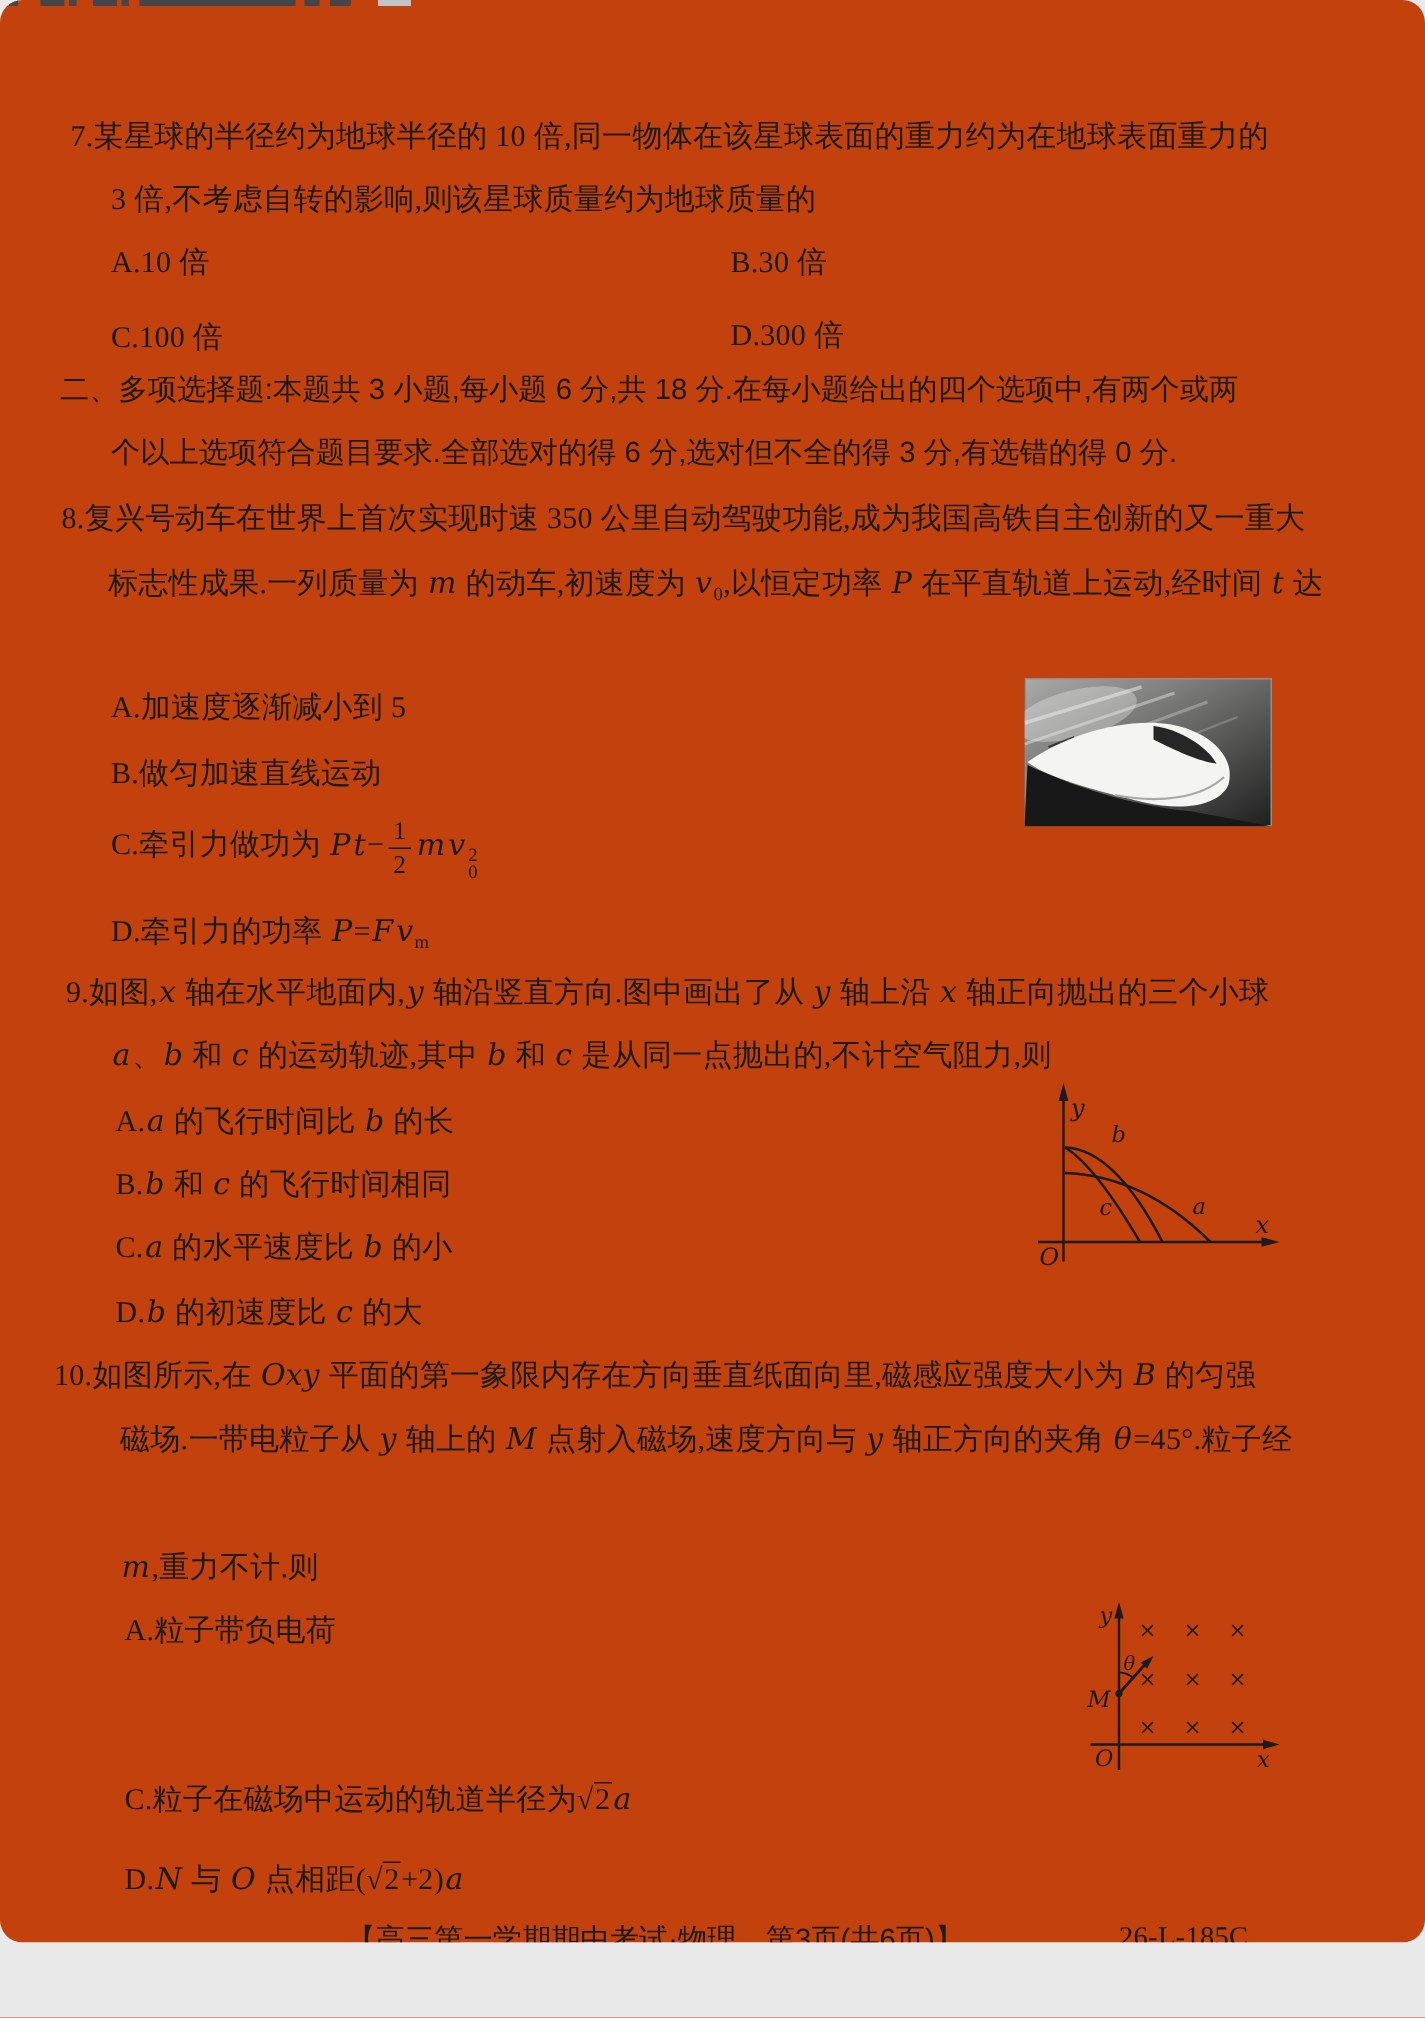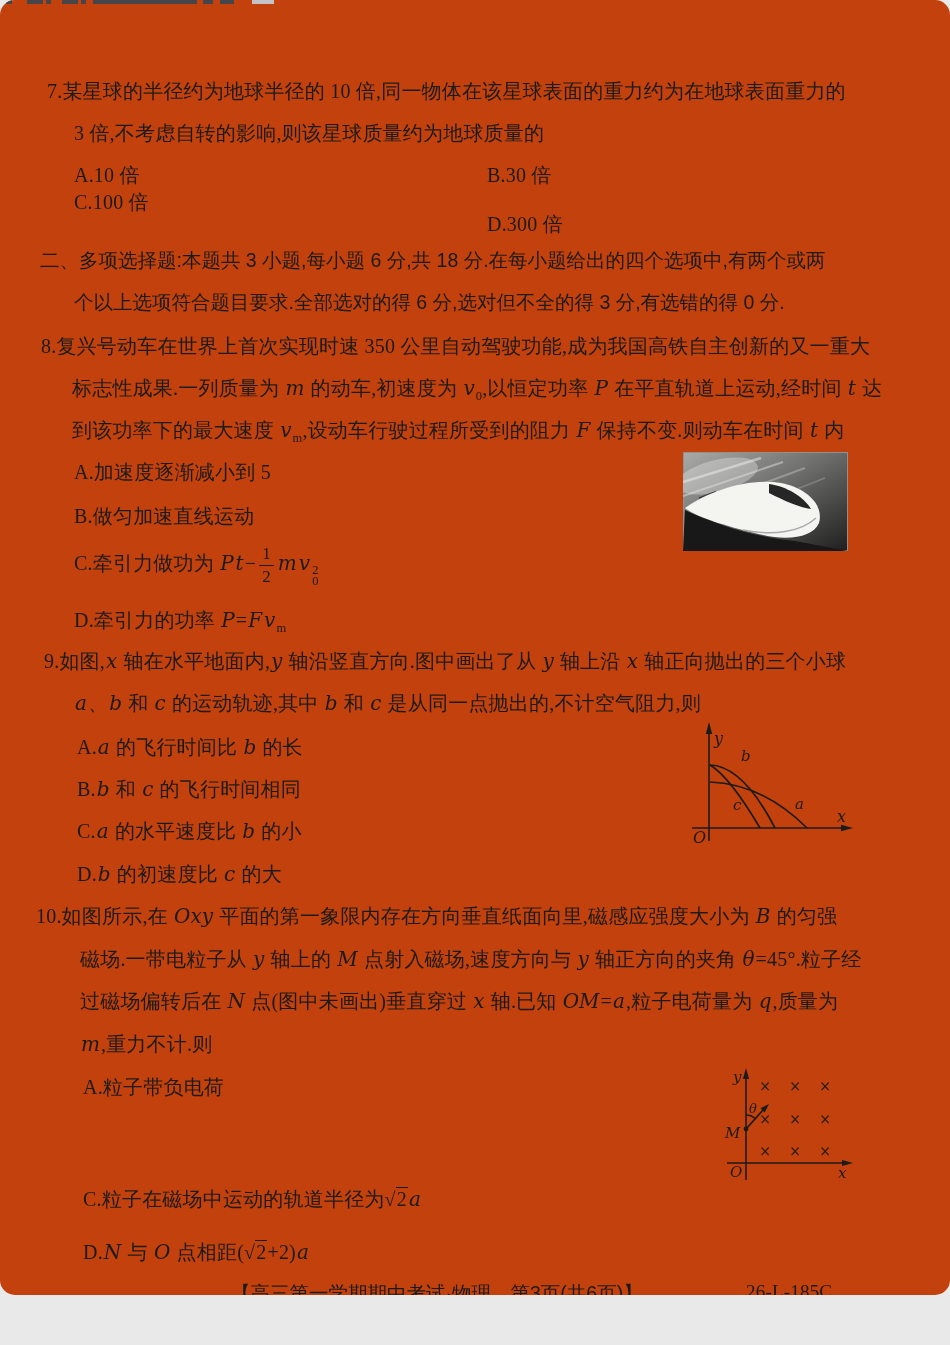--- a/index.html
+++ b/index.html
@@ -40,29 +40,28 @@
     <div class="cut" style="left:93px;width:104px"></div>
     <div class="cut" style="left:203px;width:10px"></div>
     <div class="cut" style="left:220px;width:14px"></div>
     <div class="cut light" style="left:252px;width:22px"></div>
   </div>
 
   <div class="line" style="left:47px;top:78px">7.某星球的半径约为地球半径的 10 倍,同一物体在该星球表面的重力约为在地球表面重力的</div>
   <div class="line" style="left:74px;top:120px">3 倍,不考虑自转的影响,则该星球质量约为地球质量的</div>
   <div class="line" style="left:74px;top:162px">A.10 倍</div>
   <div class="line" style="left:487px;top:162px">B.30 倍</div>
-  <div class="line" style="left:74px;top:189px">C.100 倍</div>
+  <div class="line" style="left:74px;top:212px">C.100 倍</div>
   <div class="line" style="left:487px;top:211px">D.300 倍</div>
 
   <div class="line bold" style="left:40px;top:247px">二、多项选择题:本题共 3 小题,每小题 6 分,共 18 分.在每小题给出的四个选项中,有两个或两</div>
   <div class="line bold" style="left:74px;top:289px">个以上选项符合题目要求.全部选对的得 6 分,选对但不全的得 3 分,有选错的得 0 分.</div>
 
   <div class="line" style="left:41px;top:333px">8.复兴号动车在世界上首次实现时速 350 公里自动驾驶功能,成为我国高铁自主创新的又一重大</div>
   <div class="line" style="left:72px;top:375px">标志性成果.一列质量为 <i class="mv">m</i> 的动车,初速度为 <i class="mv">v</i><sub>0</sub>,以恒定功率 <i class="mv">P</i> 在平直轨道上运动,经时间 <i class="mv">t</i> 达</div>
-  <div class="line" style="left:72px;top:417px">到该功率下的最大速度 <i class="mv">v</i><sub>m</sub>,设动车行驶过程所受到的阻力 <i class="mv">F</i> 保持不变.则动车在时间 <i class="mv">t</i> 内</div>
   <div class="line" style="left:74px;top:459px">A.加速度逐渐减小到 5</div>
   <div class="line" style="left:74px;top:503px">B.做匀加速直线运动</div>
   <div class="line" style="left:74px;top:544px">C.牵引力做功为 <i class="mv">P</i><i class="mv">t</i>−<span class="frac"><span class="fn">1</span><span class="fd">2</span></span><i class="mv">m</i><i class="mv">v</i><span class="ss">
         <span>2</span>
         <span>0</span>
       </span></div>
   <div class="line" style="left:74px;top:607px">D.牵引力的功率 <i class="mv">P</i>=<i class="mv">F</i><i class="mv">v</i><sub>m</sub></div>
 
   <svg class="fig" style="left:683px;top:452px" width="165" height="99" viewBox="0 0 165 99">
     <defs>
@@ -103,21 +102,20 @@
     <text class="it" x="29" y="34" font-size="16">y</text>
     <text class="it" x="152" y="112" font-size="16">x</text>
     <text class="it" x="8" y="133" font-size="16">O</text>
     <text class="it" x="56" y="51" font-size="15">b</text>
     <text class="it" x="48" y="100" font-size="15">c</text>
     <text class="it" x="110" y="99" font-size="15">a</text>
   </svg>
 
   <div class="line" style="left:36px;top:903px">10.如图所示,在 <i class="mv">Oxy</i> 平面的第一象限内存在方向垂直纸面向里,磁感应强度大小为 <i class="mv">B</i> 的匀强</div>
   <div class="line" style="left:80px;top:946px">磁场.一带电粒子从 <i class="mv">y</i> 轴上的 <i class="mv">M</i> 点射入磁场,速度方向与 <i class="mv">y</i> 轴正方向的夹角 <i class="mv">θ</i>=45°.粒子经</div>
-  <div class="line" style="left:80px;top:988px">过磁场偏转后在 <i class="mv">N</i> 点(图中未画出)垂直穿过 <i class="mv">x</i> 轴.已知 <i class="mv">OM</i>=<i class="mv">a</i>,粒子电荷量为 <i class="mv">q</i>,质量为</div>
   <div class="line" style="left:80px;top:1031px"><i class="mv">m</i>,重力不计.则</div>
   <div class="line" style="left:83px;top:1074px">A.粒子带负电荷</div>
   <div class="line" style="left:83px;top:1186px">C.粒子在磁场中运动的轨道半径为<span class="sqrt">√<span class="rad">2</span></span><i class="mv">a</i></div>
   <div class="line" style="left:83px;top:1239px">D.<i class="mv">N</i> 与 <i class="mv">O</i> 点相距(<span class="sqrt">√<span class="rad">2</span></span>+2)<i class="mv">a</i></div>
 
   <svg class="fig" style="left:713px;top:1062px" width="150" height="125" viewBox="0 0 150 125">
     <line x1="33" y1="14" x2="33" y2="118" stroke="#1b1b1b" stroke-width="1.6"></line>
     <polygon points="33,6 29.9,17 36.1,17" fill="#1b1b1b"></polygon>
     <line x1="14" y1="101" x2="132" y2="101" stroke="#1b1b1b" stroke-width="1.6"></line>
     <polygon points="140,101 129,97.9 129,104.1" fill="#1b1b1b"></polygon>

